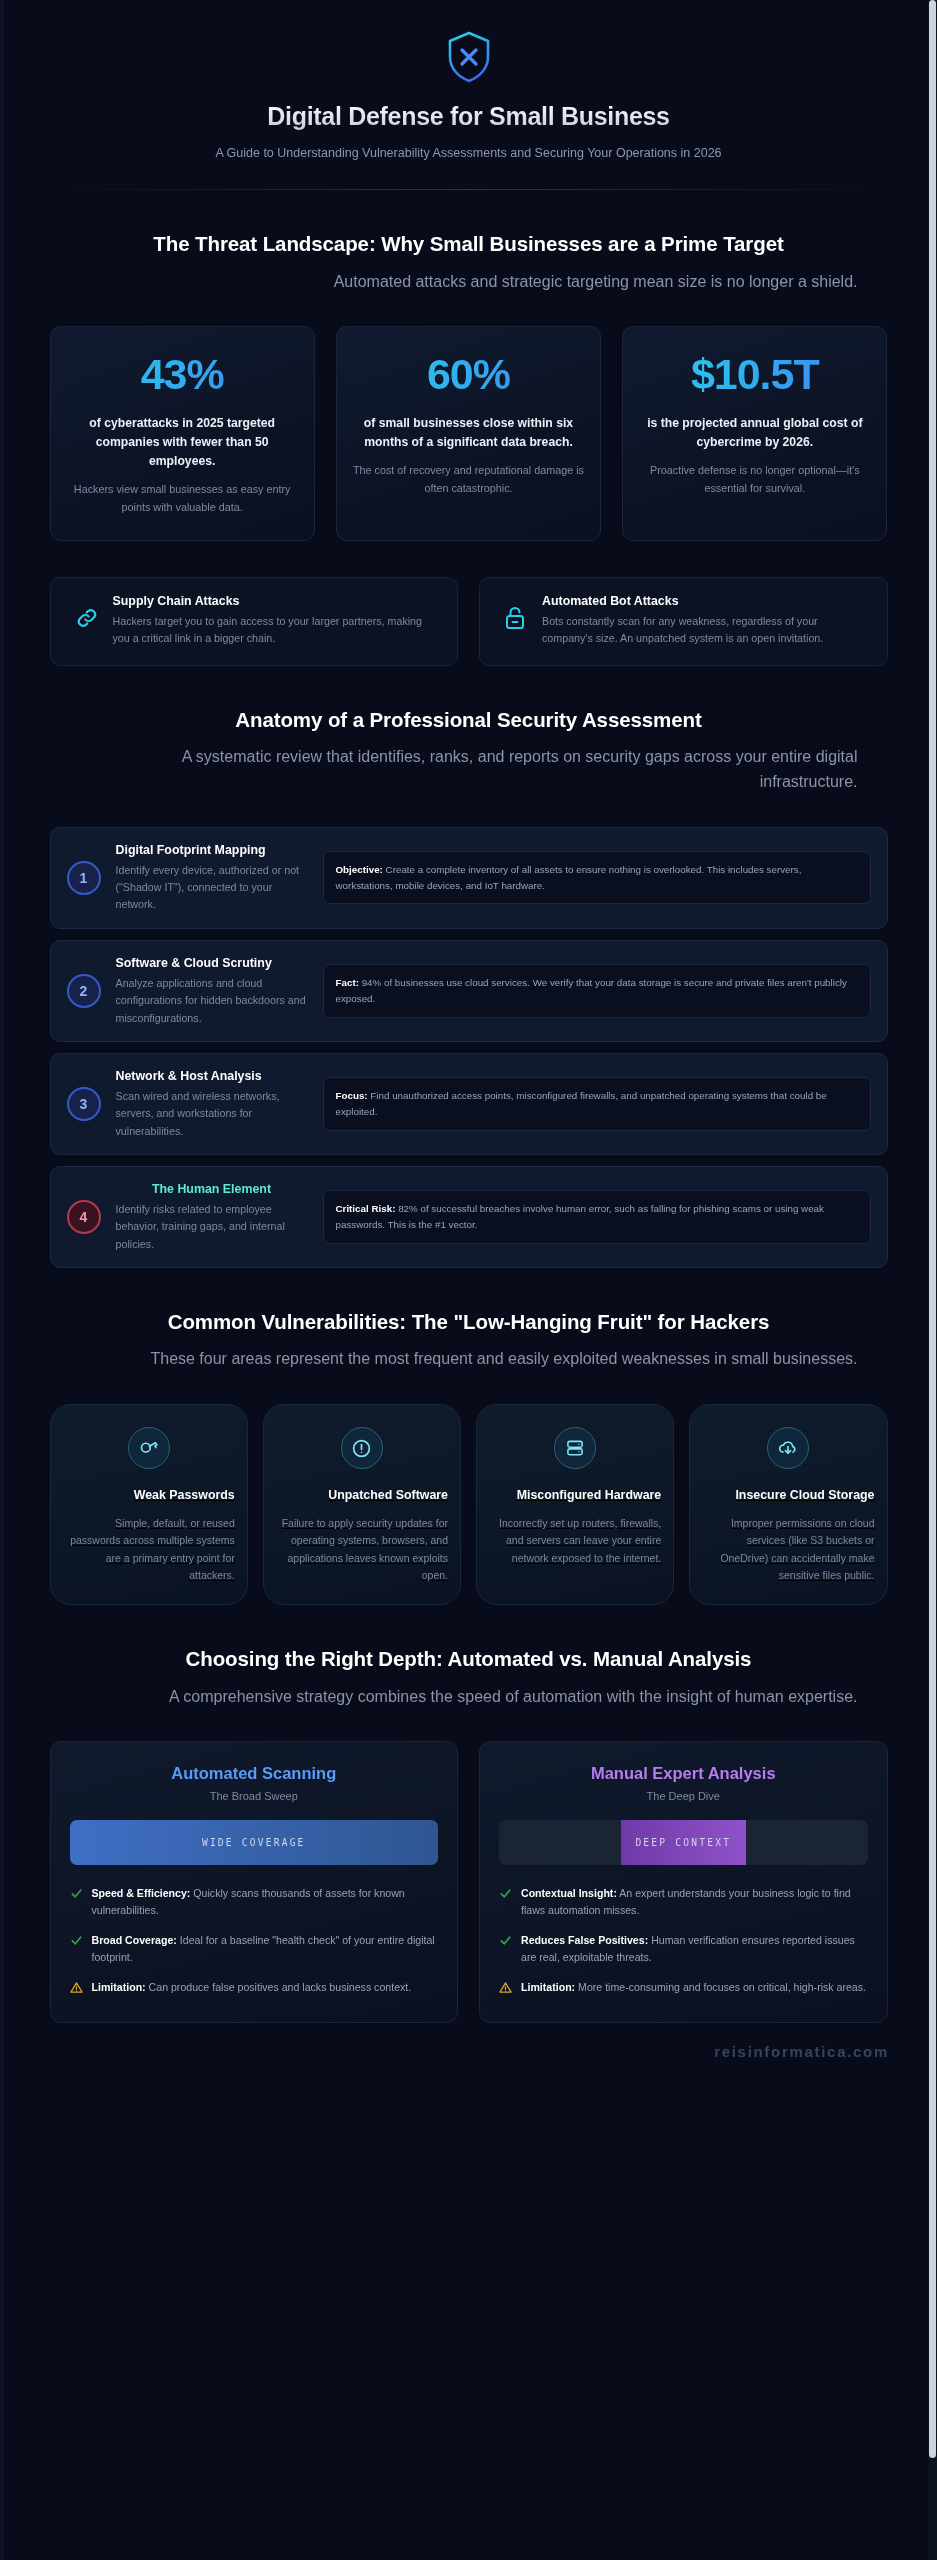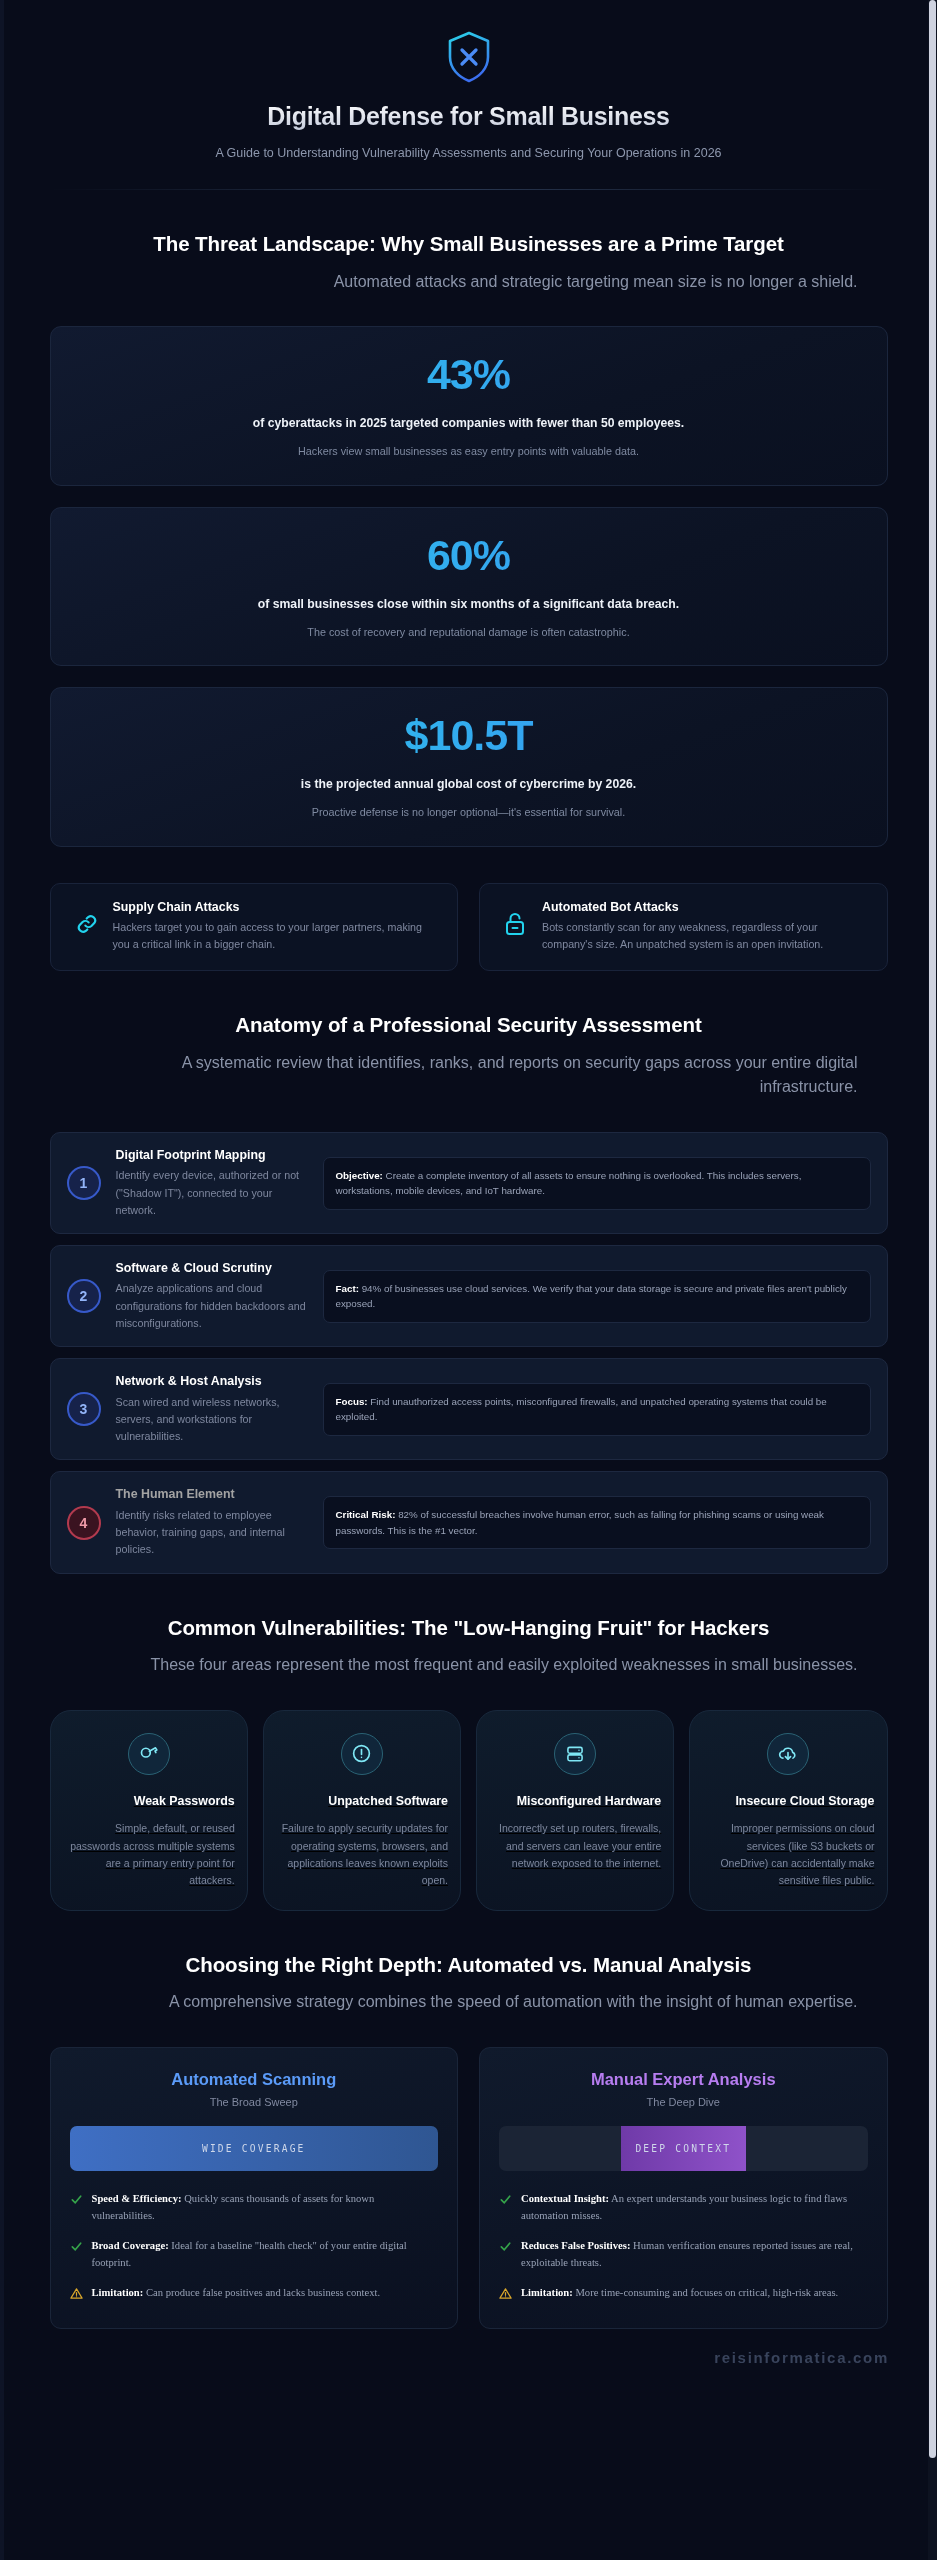--- a/index.html
+++ b/index.html
@@ -30,21 +30,21 @@
 
   
   .section { padding-top:40px; }
   .sec-title {
     text-align:center; font-size:20.5px; font-weight:700; color:#ffffff;
     line-height:1.38; letter-spacing:-0.1px; padding:0 40px;
   }
   .sec-sub { text-align:right; font-size:16px; color:#8a93a8; margin-top:11px; line-height:1.55; padding:0 30px; }
 
   
-  .stats { display:flex; gap:21px; margin-top:32px;flex-direction:column; }
+  .stats { display:flex; gap:21px; margin-top:32px; }
   .stat-card {
     flex:1; border-radius:11px; padding:26px 16px 24px;
     background:linear-gradient(160deg,#111a30 0%,#0c1324 60%,#0a1020 100%);
     border:1px solid #1b263d; text-align:center;
   }
   .stat-num {
     font-size:43px; font-weight:700; line-height:1;
     background:linear-gradient(100deg,#2ad4e8 0%,#3b82f6 100%);
     -webkit-background-clip:text; background-clip:text; color:transparent;
     margin-bottom:18px; letter-spacing:-1px;
@@ -71,21 +71,21 @@
   }
   .step-badge {
     flex:0 0 34px; height:34px; border-radius:50%;
     display:flex; align-items:center; justify-content:center;
     font-size:14px; font-weight:700;
   }
   .b-blue { background:#16224a; border:2px solid #3759c9; color:#93b4f8; }
   .b-red  { background:#3a1320; border:2px solid #b23a4e; color:#f09aa8; }
   .step-mid { flex:0 0 192px; }
   .step-h { font-size:12.4px; font-weight:700; color:#ffffff; line-height:1.3; margin-bottom:4px; }
-  .step-h.red { color:#a3a3a3; }
+  .step-h.red { color:#5eead4;text-align:center; }
   .step-p { font-size:10.7px; color:#7e879e; line-height:1.62; }
   .step-note {
     flex:1; background:#090f1f; border:1px solid #1d2840; border-radius:7px;
     padding:10px 12px; font-size:9.8px; color:#9aa3b8; line-height:1.6;
   }
   .step-note b { color:#ffffff; font-weight:700; }
 
   
   .vulns { display:flex; gap:15px; margin-top:32px; }
   .vuln {
@@ -120,21 +120,21 @@
   .cmp-fill { position:absolute; left:0; top:0; bottom:0; }
   .fill-blue { background:linear-gradient(90deg,#3f6fc4 0%,#2f5692 100%); }
   .fill-purple { background:linear-gradient(90deg,#6f3aa8 0%,#8f52c9 100%); left:33%; width:34%; }
   .cmp-bar span {
     position:relative; z-index:2; font-family:"DejaVu Sans Mono", monospace;
     font-size:9.6px; letter-spacing:2.2px; color:#cfd8ea;
   }
   .cmp-list { display:flex; flex-direction:column; gap:13px; }
   .cmp-item { display:flex; gap:9px; align-items:flex-start; }
   .cmp-mark { flex:0 0 13px; margin-top:1px; }
-  .cmp-txt { font-size:10.6px; color:#98a2b6; line-height:1.6;font-family:Liberation Serif, serif; }
+  .cmp-txt { font-size:10.6px; color:#98a2b6; line-height:1.6; }
   .cmp-txt b { color:#ffffff; font-weight:700; }
 
   
   .footer { text-align:right; padding:20px 48px 28px 0; }
   .footer span {
     font-size:15px; font-weight:700; color:#39445c; letter-spacing:1.7px;
   }
   .scrollbar {
     position:absolute; right:0; top:0; width:9px; height:100%;
     background:#0d1220;

